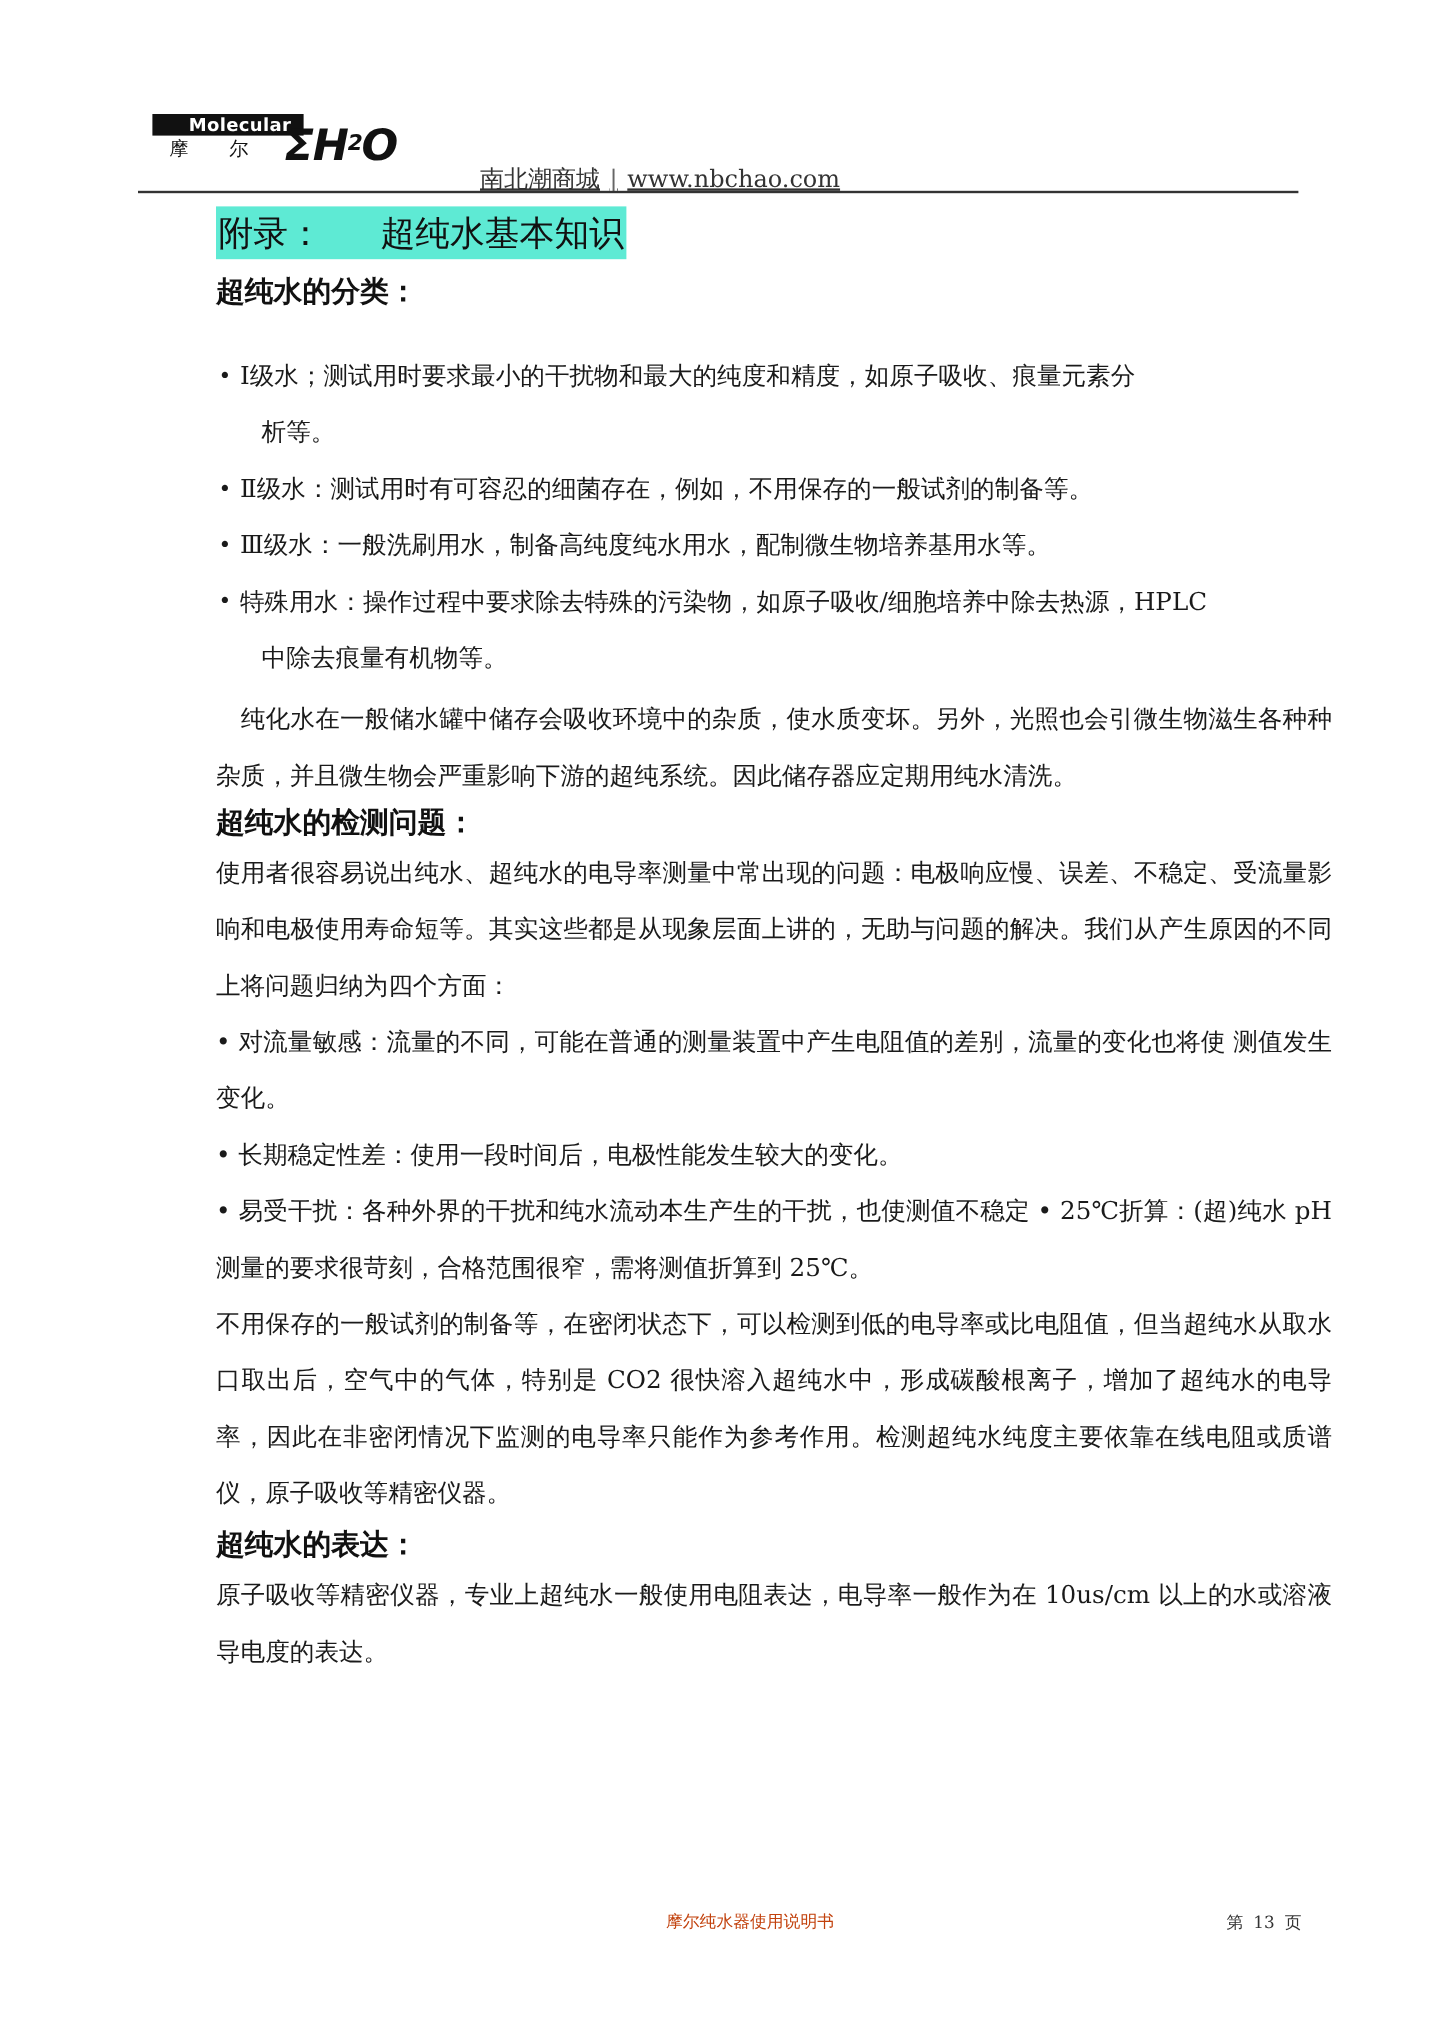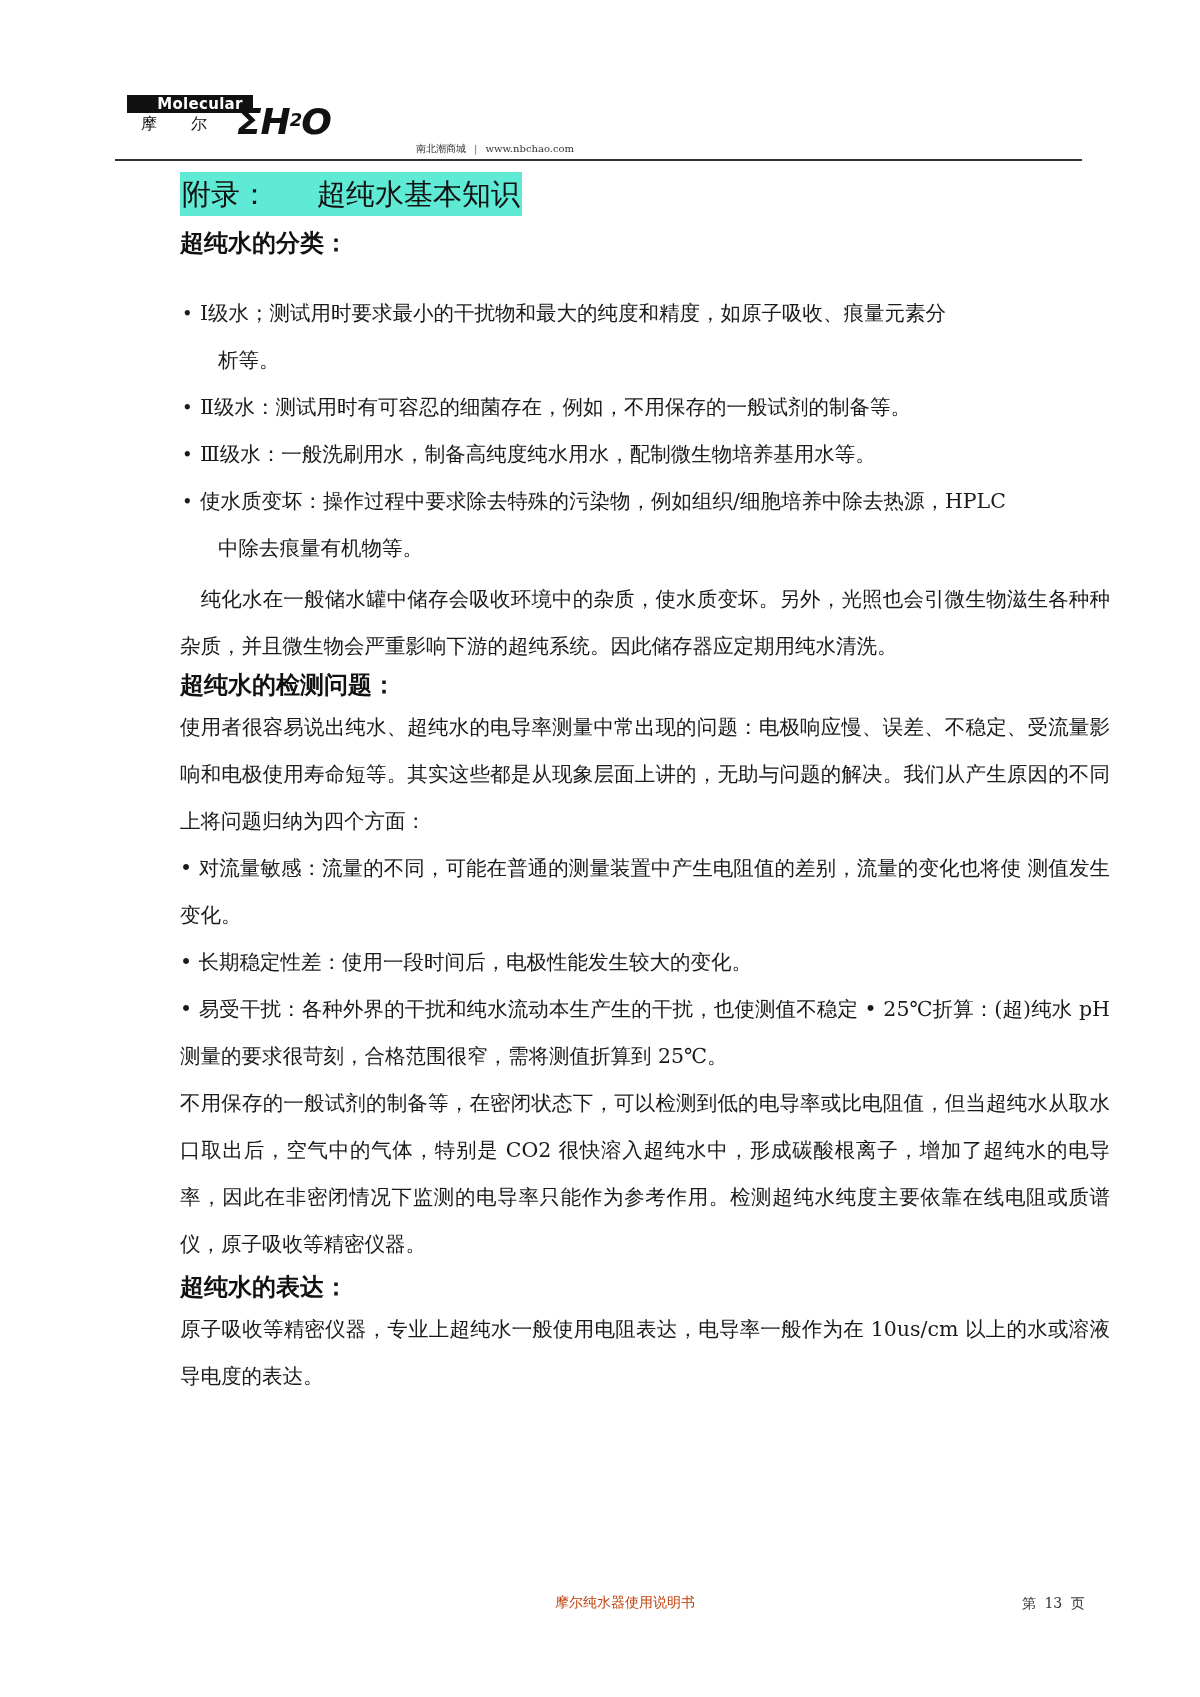--- a/index.html
+++ b/index.html
@@ -61,27 +61,28 @@
       line-height: 50px;
       color: #111;
       letter-spacing: -1px;
     }
     .logo-h2o sub {
       font-size: 18px;
       vertical-align: 8px;
     }
     .site-header {
       position: absolute;
-      left: 416px;
+      left: 400px;
       top: 140px;
       font-family: "DejaVu Serif", serif;
-      font-size: 10px;
+      font-size: 20px;
       color: #333;
       line-height: 18px;
       white-space: nowrap;
+      text-decoration: underline;
     }
     .site-header .sep {
       margin: 0 8px;
       color: #666;
     }
     .header-rule {
       position: absolute;
       left: 115px;
       top: 159px;
       width: 967px;
@@ -203,21 +204,21 @@
     <li class="bullet-item">
       <span class="dot">•</span>
       <span>Ⅱ级水：测试用时有可容忍的细菌存在，例如，不用保存的一般试剂的制备等。</span>
     </li>
     <li class="bullet-item">
       <span class="dot">•</span>
       <span>Ⅲ级水：一般洗刷用水，制备高纯度纯水用水，配制微生物培养基用水等。</span>
     </li>
     <li class="bullet-item">
       <span class="dot">•</span>
-      <span>使水质变坏：操作过程中要求除去特殊的污染物，例如组织/细胞培养中除去热源，HPLC</span>
+      <span>特殊用水：操作过程中要求除去特殊的污染物，如原子吸收/细胞培养中除去热源，HPLC</span>
       <span class="cont">中除去痕量有机物等。</span>
     </li>
   </ul>
 
   
   <p class="para" style="margin-top:4px;">　纯化水在一般储水罐中储存会吸收环境中的杂质，使水质变坏。另外，光照也会引微生物滋生各种种杂质，并且微生物会严重影响下游的超纯系统。因此储存器应定期用纯水清洗。</p>
 
   
   <h2 class="section-heading" style="margin-top:0px;">超纯水的检测问题：</h2>
   <p class="para" style="margin-top:4px;">使用者很容易说出纯水、超纯水的电导率测量中常出现的问题：电极响应慢、误差、不稳定、受流量影响和电极使用寿命短等。其实这些都是从现象层面上讲的，无助与问题的解决。我们从产生原因的不同上将问题归纳为四个方面：</p>

